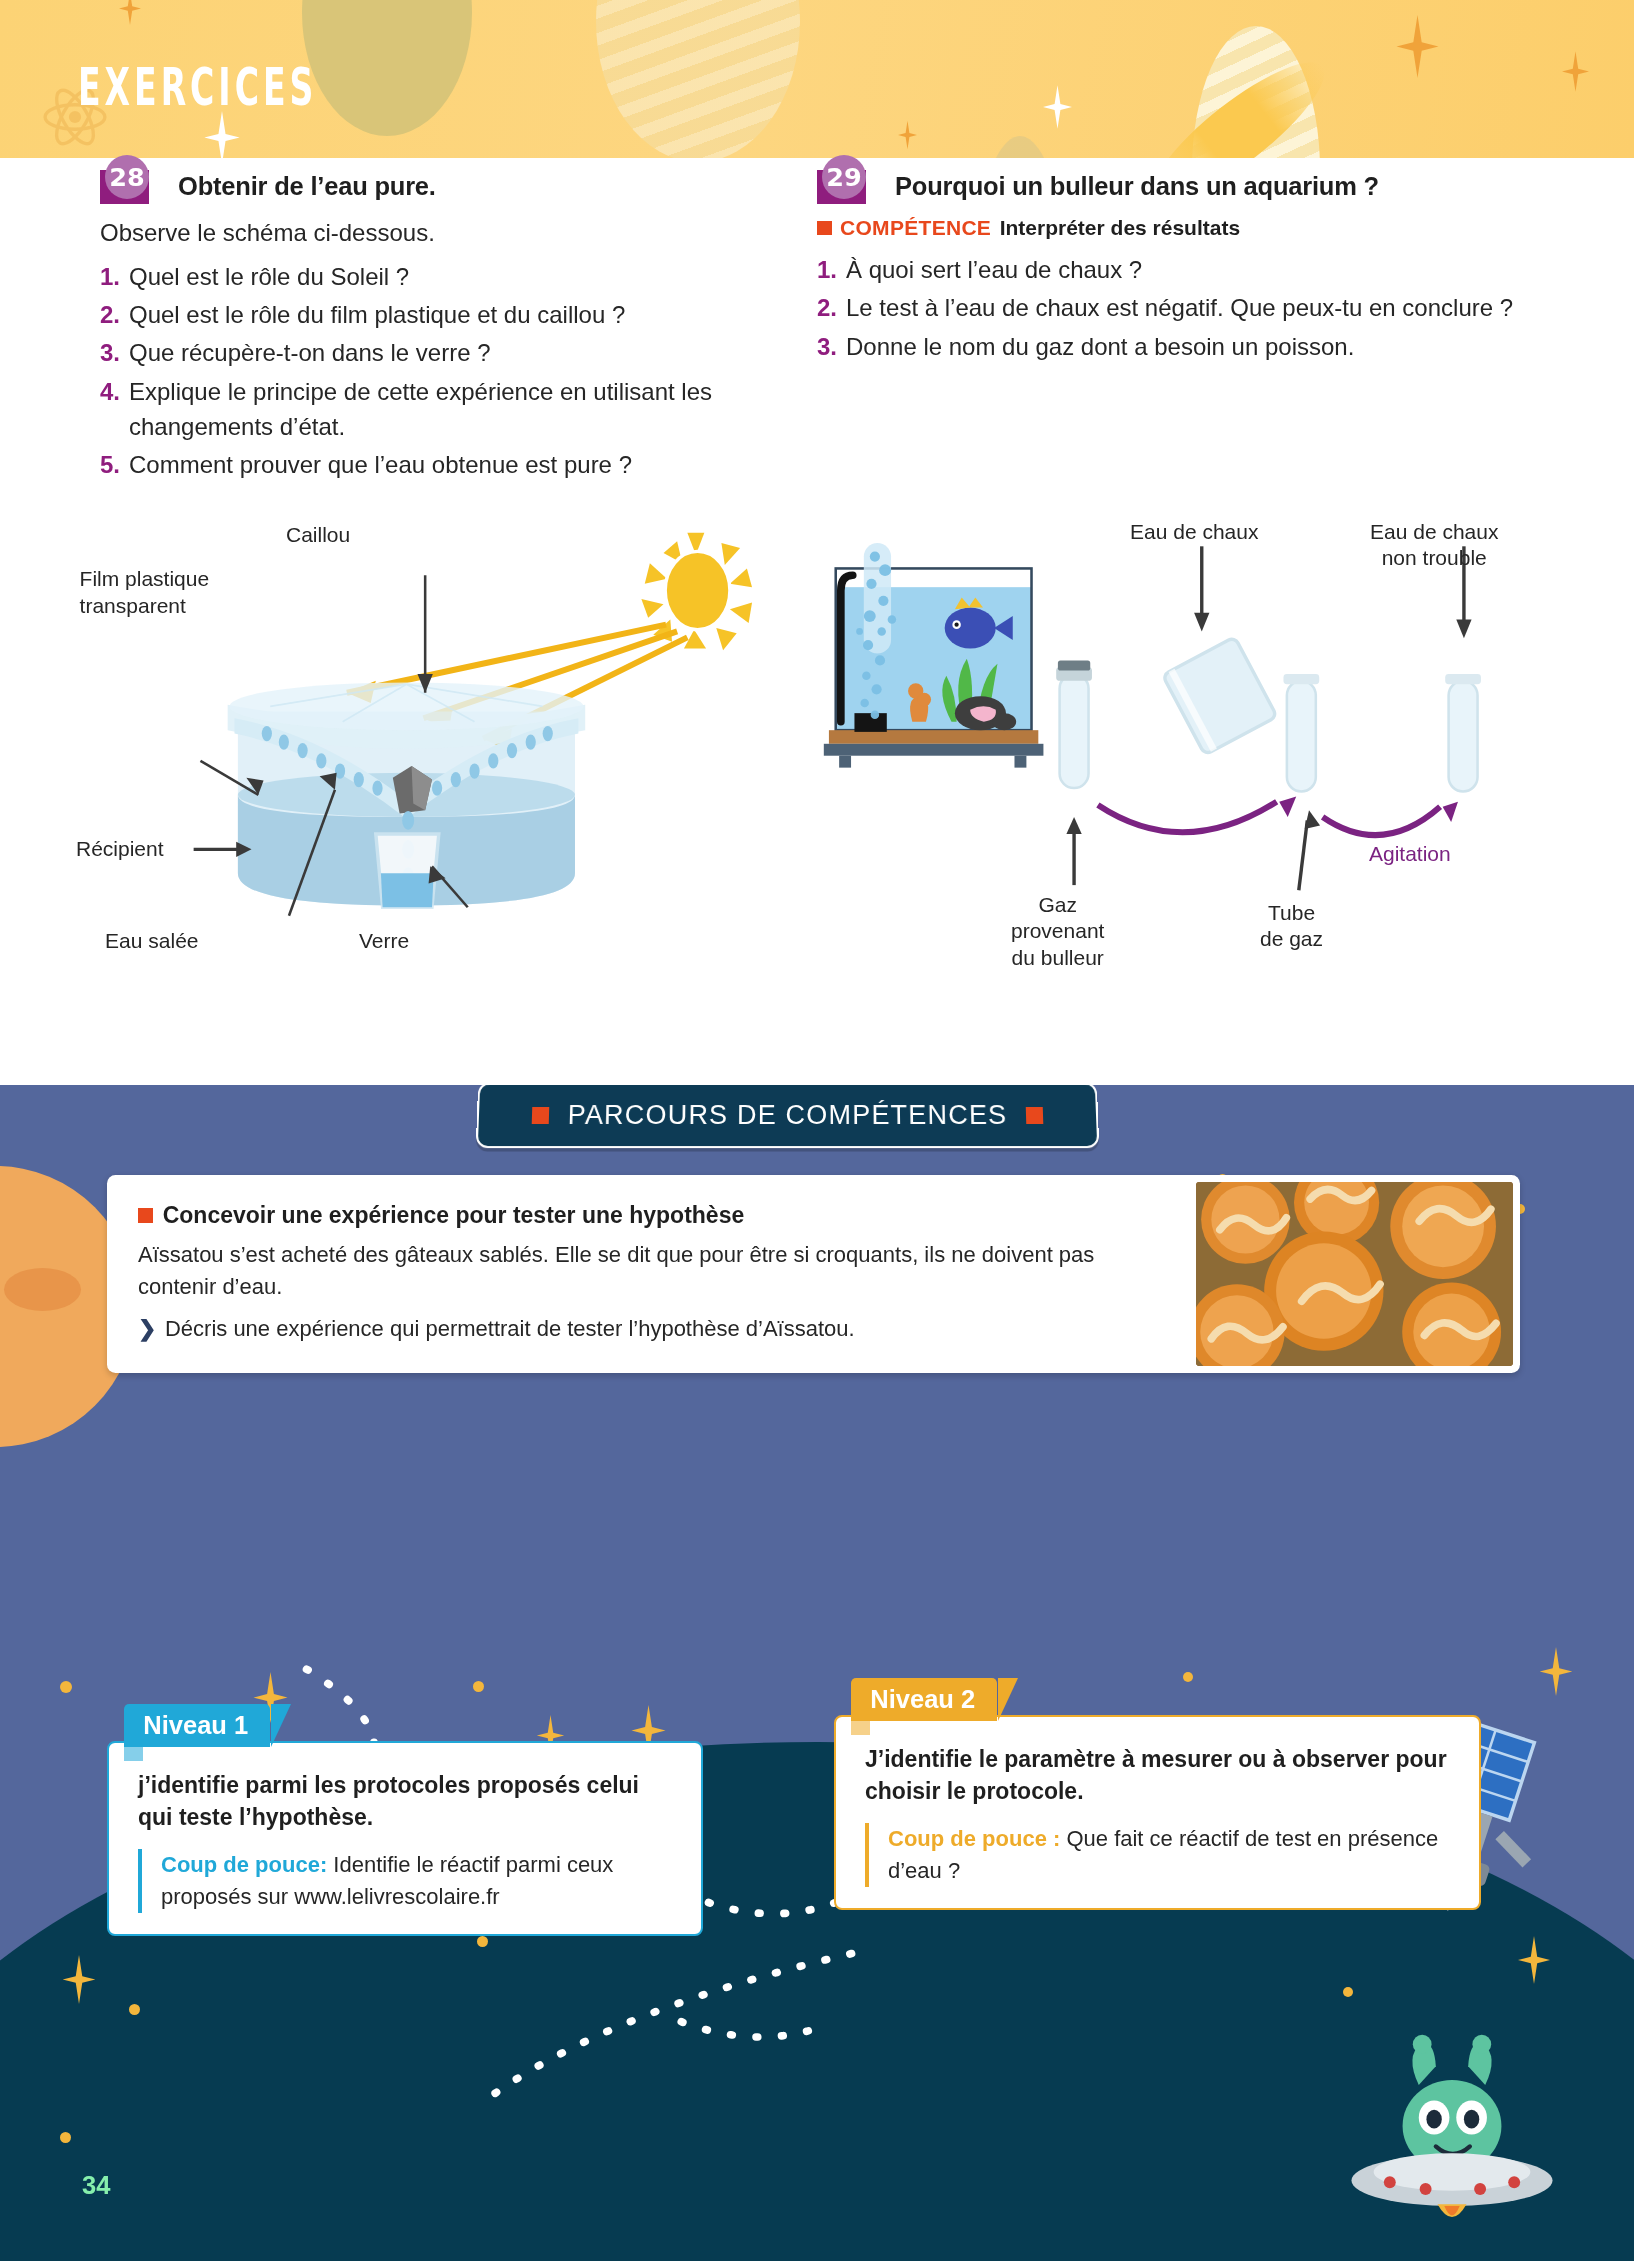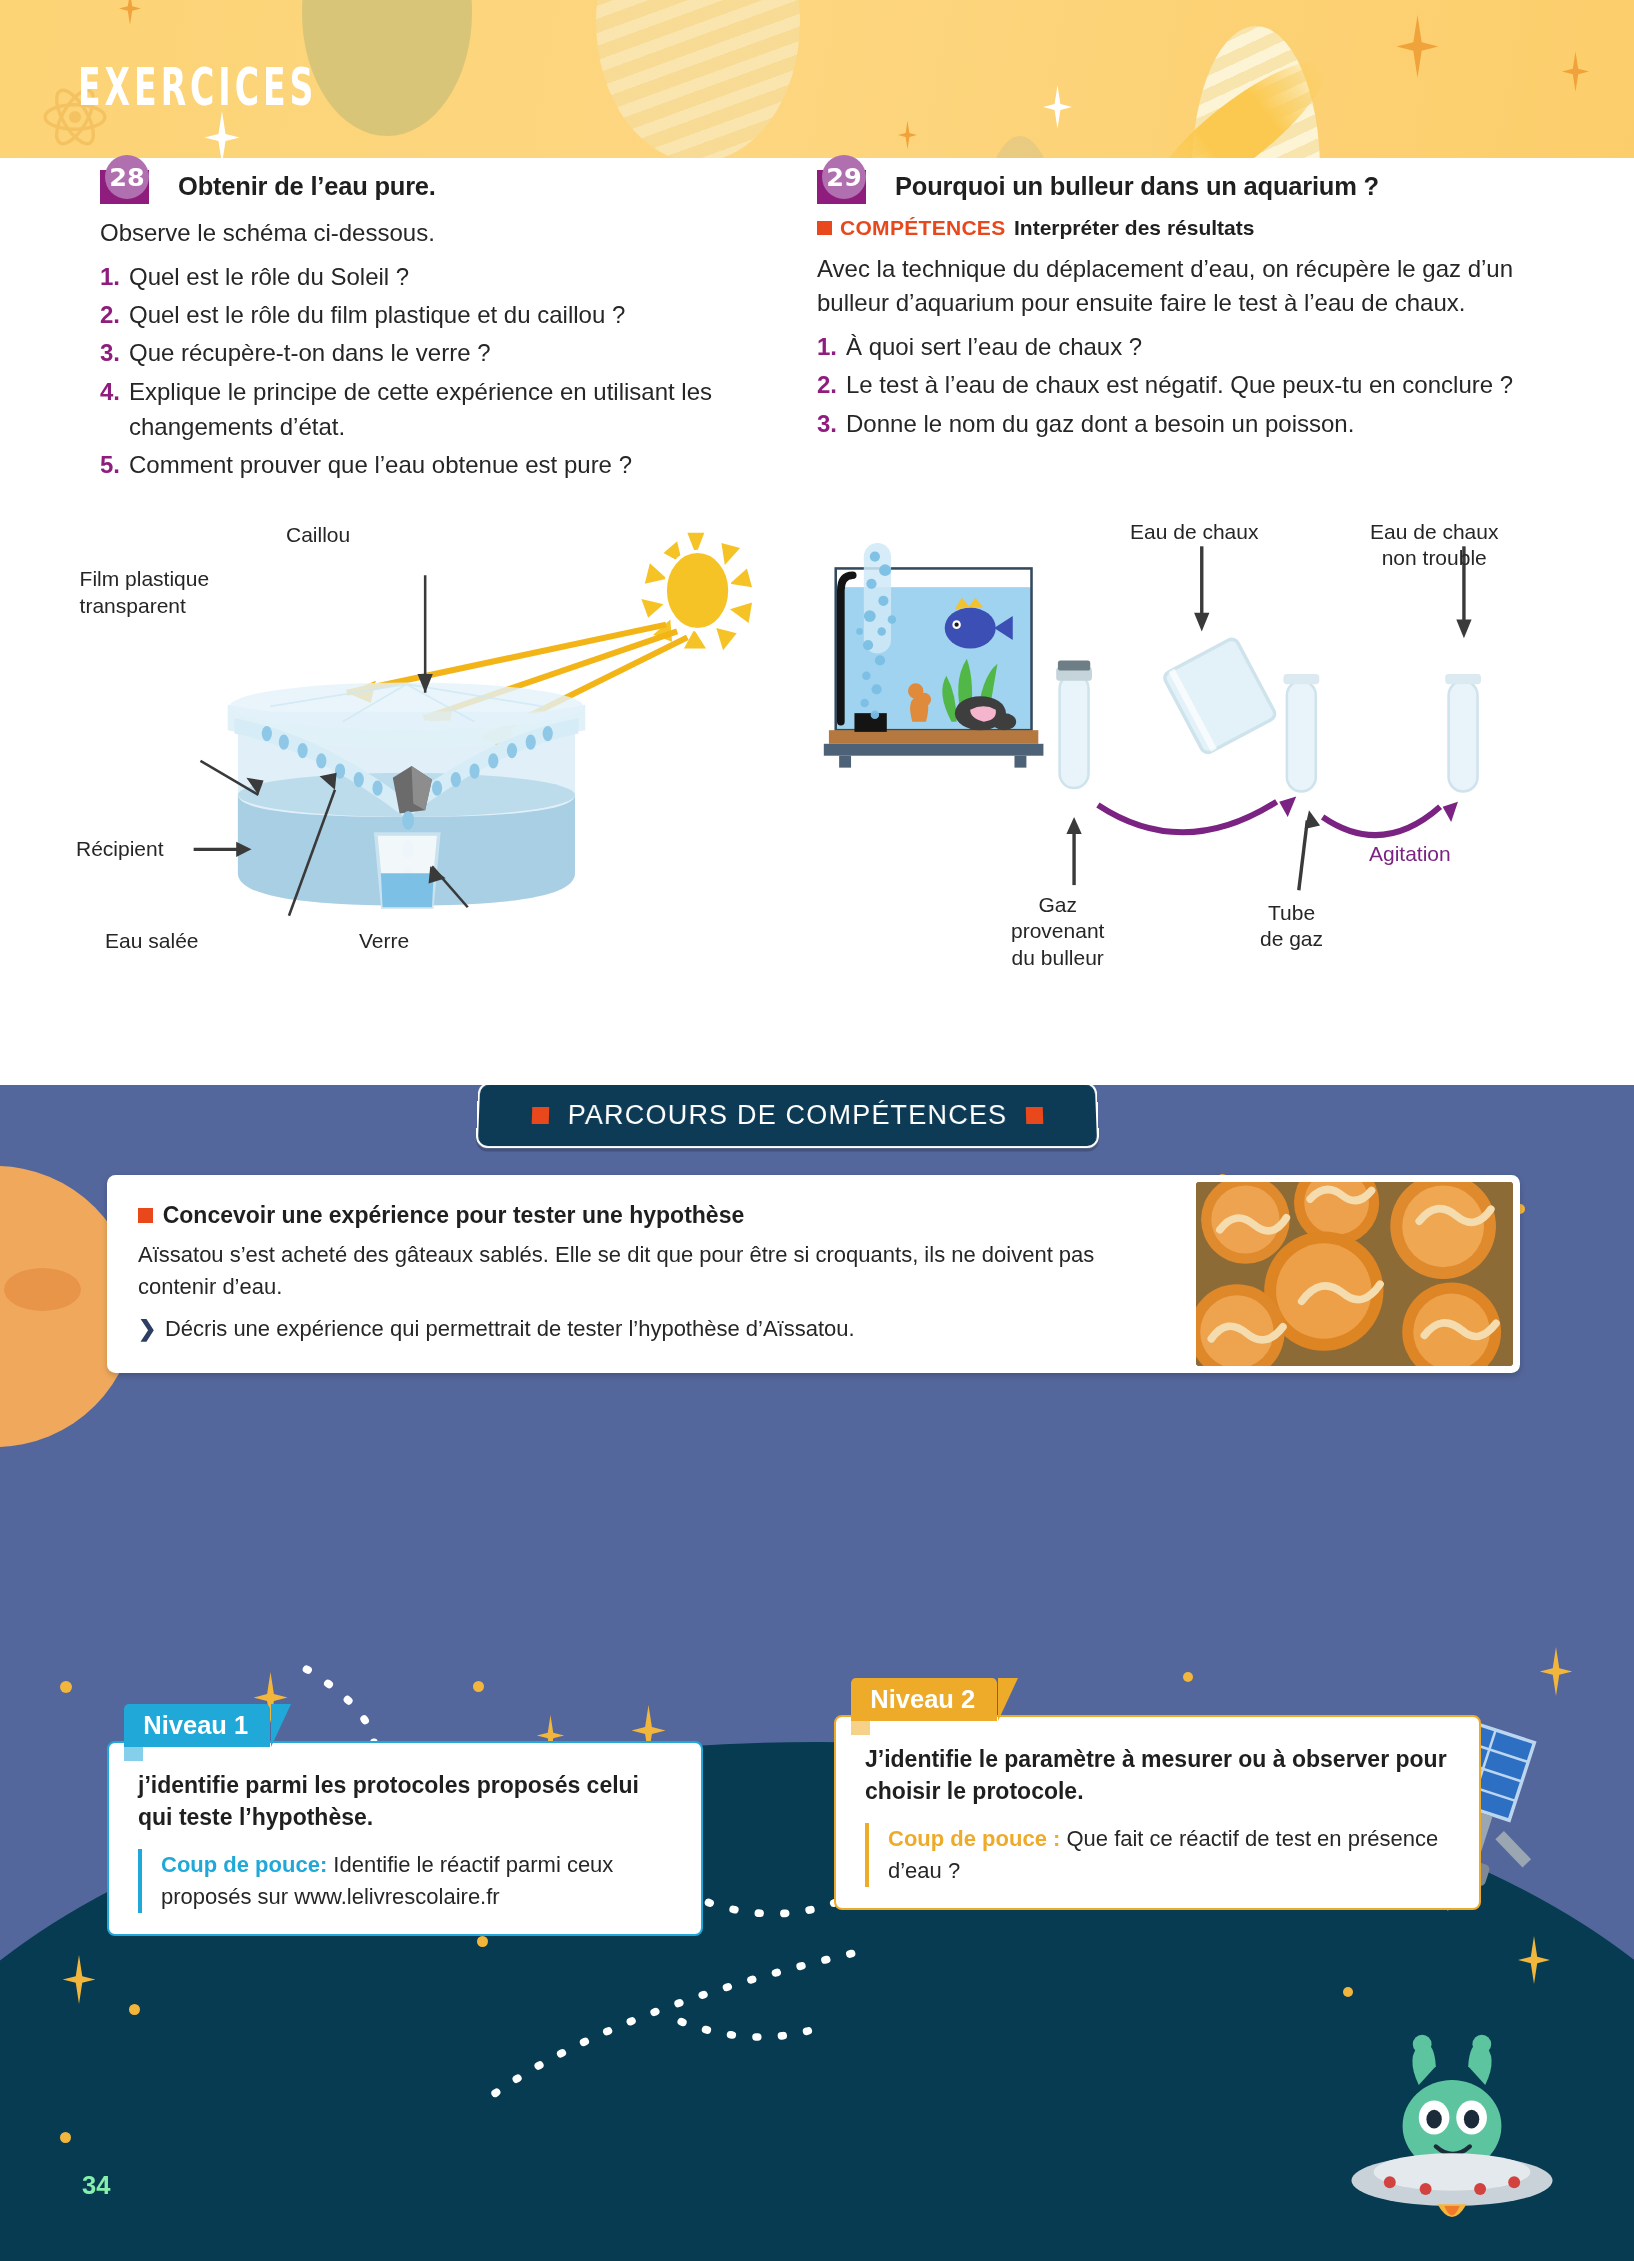--- a/index.html
+++ b/index.html
@@ -343,25 +343,24 @@
   <div class="col col-right">
     <div class="ex-head">
       <div class="badge">
         <div class="circ">29</div>
       </div>
       <div class="ex-title">Pourquoi un bulleur dans un aquarium ?</div>
     </div>
 
     <div class="comp-line">
       <span class="sq"></span>
-      <span class="comp-key">COMPÉTENCES</span>
+      <span class="comp-key">COMPÉTENCE</span>
       <span class="comp-val">Interpréter des résultats</span>
     </div>
 
-    <div class="lead">Avec la technique du déplacement d’eau, on récupère le gaz d’un bulleur d’aquarium pour ensuite faire le test à l’eau de chaux.</div>
 
     <ol class="qs">
       <li>
           <span class="n">1.</span>
           <span class="t">À quoi sert l’eau de chaux ?</span>
         </li>
       <li>
           <span class="n">2.</span>
           <span class="t">Le test à l’eau de chaux est négatif. Que peux-tu en conclure ?</span>
         </li>

